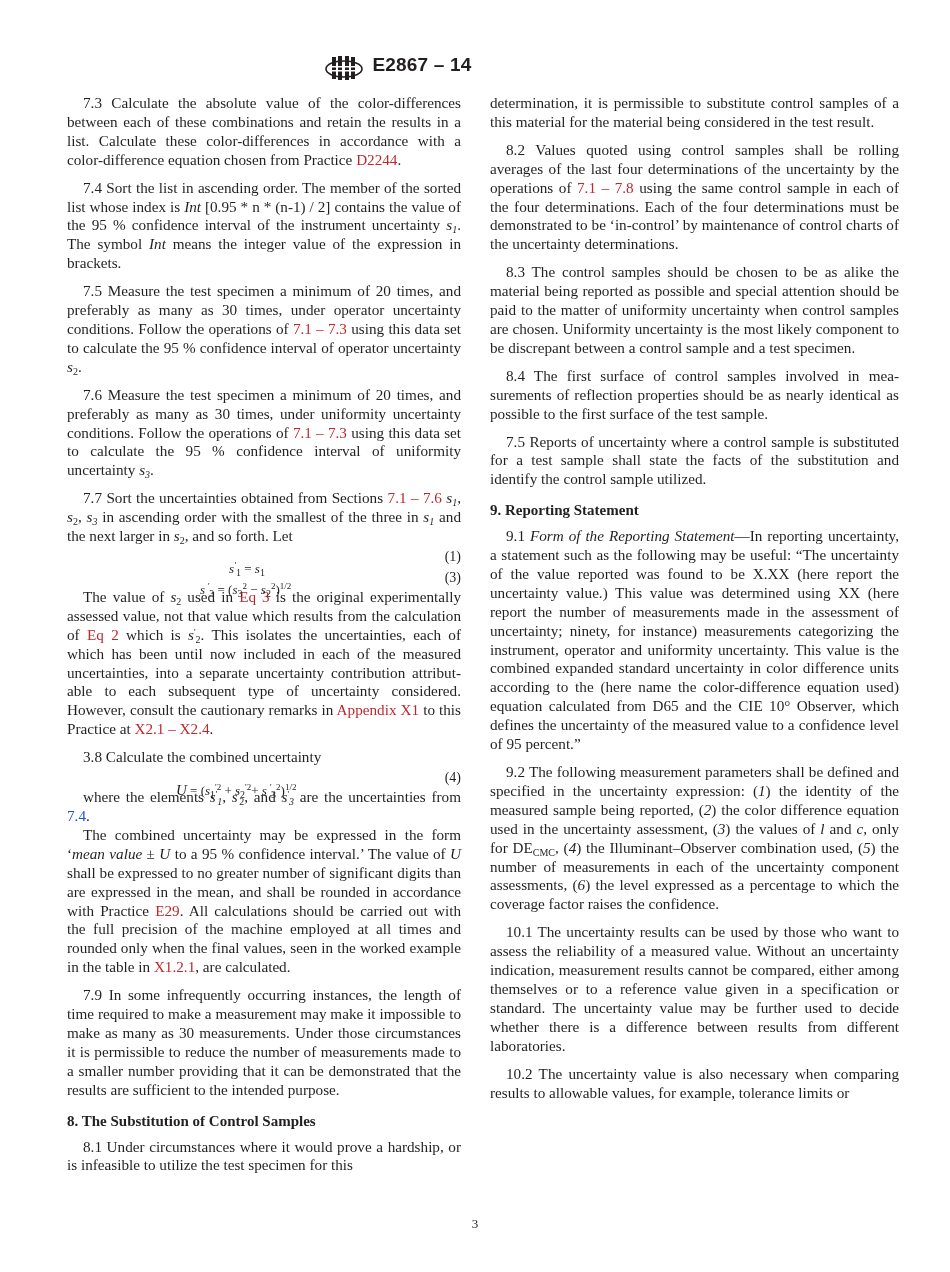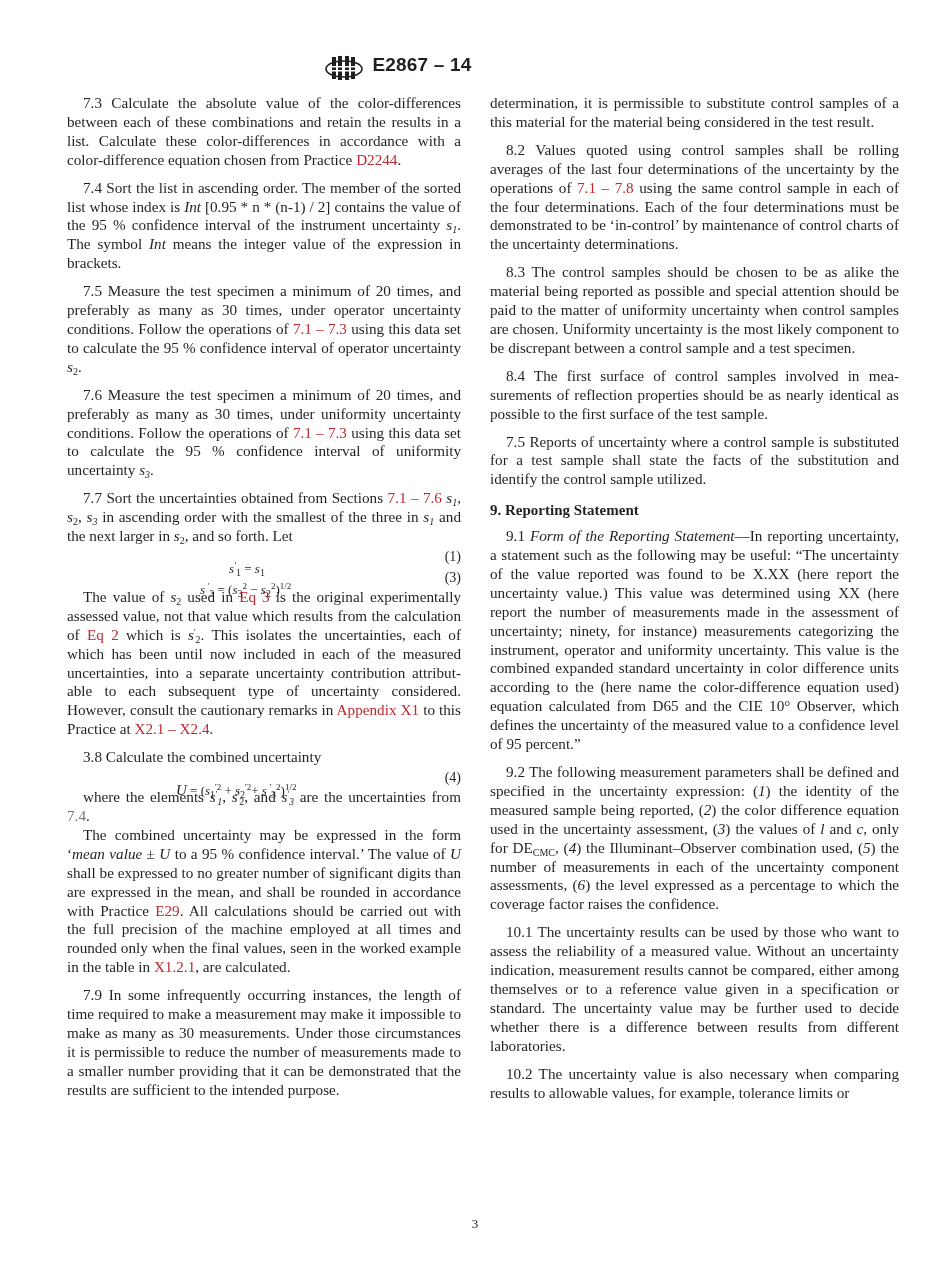--- a/index.html
+++ b/index.html
@@ -59,23 +59,25 @@
     <div class="eq">
       <span class="body" style="left: 133px;"><span>s</span><sup> '</sup><sub class="rm">3</sub><span class="rm">  =  (</span><span>s</span><sub class="rm">3</sub><sup class="rm">2</sup><span class="rm"> − </span><span>s</span><sub class="rm">2</sub><sup class="rm">2</sup><span class="rm">)</span><sup class="rm">1/2</sup></span>
       <span class="num">(3)</span>
     </div>
     <p class="p"><span>The value of </span><span class="it">s</span><sub>2</sub><span> used in </span><a class="link" style="color: rgb(192, 39, 45);">Eq 3</a><span> is the original experimentally assessed value, not that value which results from the calcula­tion of </span><a class="link" style="color: rgb(192, 39, 45);">Eq 2</a><span> which is </span><span class="it">s</span><sup>'</sup><sub>2</sub><span>. This isolates the uncertainties, each of which has been until now included in each of the measured uncertainties, into a separate uncertainty contribution attribut­able to each subsequent type of uncertainty considered. However, consult the cautionary remarks in </span><a class="link" style="color: rgb(192, 39, 45);">Appendix X1</a><span> to this Practice at </span><a class="link" style="color: rgb(192, 39, 45);">X2.1 – X2.4</a><span>.</span></p>
     <p class="p tight"><span>3.8 Calculate the combined uncertainty</span></p>
     <div class="eq">
       <span class="body" style="left: 109px;"><span style="font-size: 15px;">U</span><span class="rm"> =  (</span><span>s</span><sub class="rm">1</sub><sup class="rm">'2</sup><span class="rm"> + </span><span>s</span><sub class="rm">2</sub><sup class="rm">'2</sup><span class="rm">+ </span><span>s</span><sup> '</sup><sub class="rm">3</sub><sup class="rm">2</sup><span class="rm">)</span><sup class="rm">1/2</sup></span>
       <span class="num">(4)</span>
     </div>
-    <p class="p tight"><span>where the elements </span><span class="it">s</span><sup>'</sup><sub class="it">1</sub><span>, </span><span class="it">s</span><sup>'</sup><sub>2</sub><span>, and </span><span class="it">s</span><sup>'</sup><sub class="it">3</sub><span> are the uncertainties from </span><a class="link" style="color: #737373;">7.4</a><span>.</span></p>
+    <p class="p tight"><span>where the elements </span><span class="it">s</span><sup>'</sup><sub class="it">1</sub><span>, </span><span class="it">s</span><sup>'</sup><sub>2</sub><span>, and </span><span class="it">s</span><sup>'</sup><sub class="it">3</sub><span> are the uncertainties from </span><a class="link" style="color: #1d4ed8;">7.4</a><span>.</span></p>
     <p class="p"><span>The combined uncertainty may be expressed in the form ‘</span><span class="it">mean value</span><span> ± </span><span class="it">U</span><span> to a 95 % confidence interval.’ The value of </span><span class="it">U</span><span> shall be expressed to no greater number of significant digits than are expressed in the mean, and shall be rounded in accordance with Practice </span><a class="link" style="color: rgb(192, 39, 45);">E29</a><span>. All calculations should be carried out with the full precision of the machine employed at all times and rounded only when the final values, seen in the worked example in the table in </span><a class="link" style="color: rgb(192, 39, 45);">X1.2.1</a><span>, are calculated.</span></p>
     <p class="p"><span>7.9 In some infrequently occurring instances, the length of time required to make a measurement may make it impossible to make as many as 30 measurements. Under those circum­stances it is permissible to reduce the number of measurements made to a smaller number providing that it can be demon­strated that the results are sufficient to the intended purpose.</span></p>
+    <div class="h">8. The Substitution of Control Samples</div>
+    <p class="p"><span>8.1 Under circumstances where it would prove a hardship, or is infeasible to utilize the test specimen for this</span></p>
   </div>
 <div class="col col-right">
     <p class="p noindent"><span>determination, it is permissible to substitute control samples of a this material for the material being considered in the test result.</span></p>
     <p class="p"><span>8.2 Values quoted using control samples shall be rolling averages of the last four determinations of the uncertainty by the operations of </span><a class="link" style="color: rgb(192, 39, 45);">7.1 – 7.8</a><span> using the same control sample in each of the four determinations. Each of the four determina­tions must be demonstrated to be ‘in-control’ by maintenance of control charts of the uncertainty determinations.</span></p>
     <p class="p"><span>8.3 The control samples should be chosen to be as alike the material being reported as possible and special attention should be paid to the matter of uniformity uncertainty when control samples are chosen. Uniformity uncertainty is the most likely component to be discrepant between a control sample and a test specimen.</span></p>
     <p class="p"><span>8.4 The first surface of control samples involved in mea­surements of reflection properties should be as nearly identical as possible to the first surface of the test sample.</span></p>
     <p class="p"><span>7.5 Reports of uncertainty where a control sample is sub­stituted for a test sample shall state the facts of the substitution and identify the control sample utilized.</span></p>
     <div class="h">9. Reporting Statement</div>
     <p class="p"><span>9.1 </span><span class="it">Form of the Reporting Statement</span><span>—In reporting uncertainty, a statement such as the following may be useful: “The uncertainty of the value reported was found to be X.XX (here report the uncertainty value.) This value was determined using XX (here report the number of measurements made in the assessment of uncertainty; ninety, for instance) measure­ments categorizing the instrument, operator and uniformity uncertainty. This value is the combined expanded standard uncertainty in color difference units according to the (here name the color-difference equation used) equation calculated from D65 and the CIE 10° Observer, which defines the uncertainty of the measured value to a confidence level of 95 percent.”</span></p>
     <p class="p"><span>9.2 The following measurement parameters shall be defined and specified in the uncertainty expression: (</span><span class="it">1</span><span>) the identity of the measured sample being reported, (</span><span class="it">2</span><span>) the color difference equation used in the uncertainty assessment, (</span><span class="it">3</span><span>) the values of </span><span class="it">l</span><span> and </span><span class="it">c</span><span>, only for DE</span><sub>CMC</sub><span>, (</span><span class="it">4</span><span>) the Illuminant–Observer combi­nation used, (</span><span class="it">5</span><span>) the number of measurements in each of the uncertainty component assessments, (</span><span class="it">6</span><span>) the level expressed as a percentage to which the coverage factor raises the confi­dence.</span></p>

